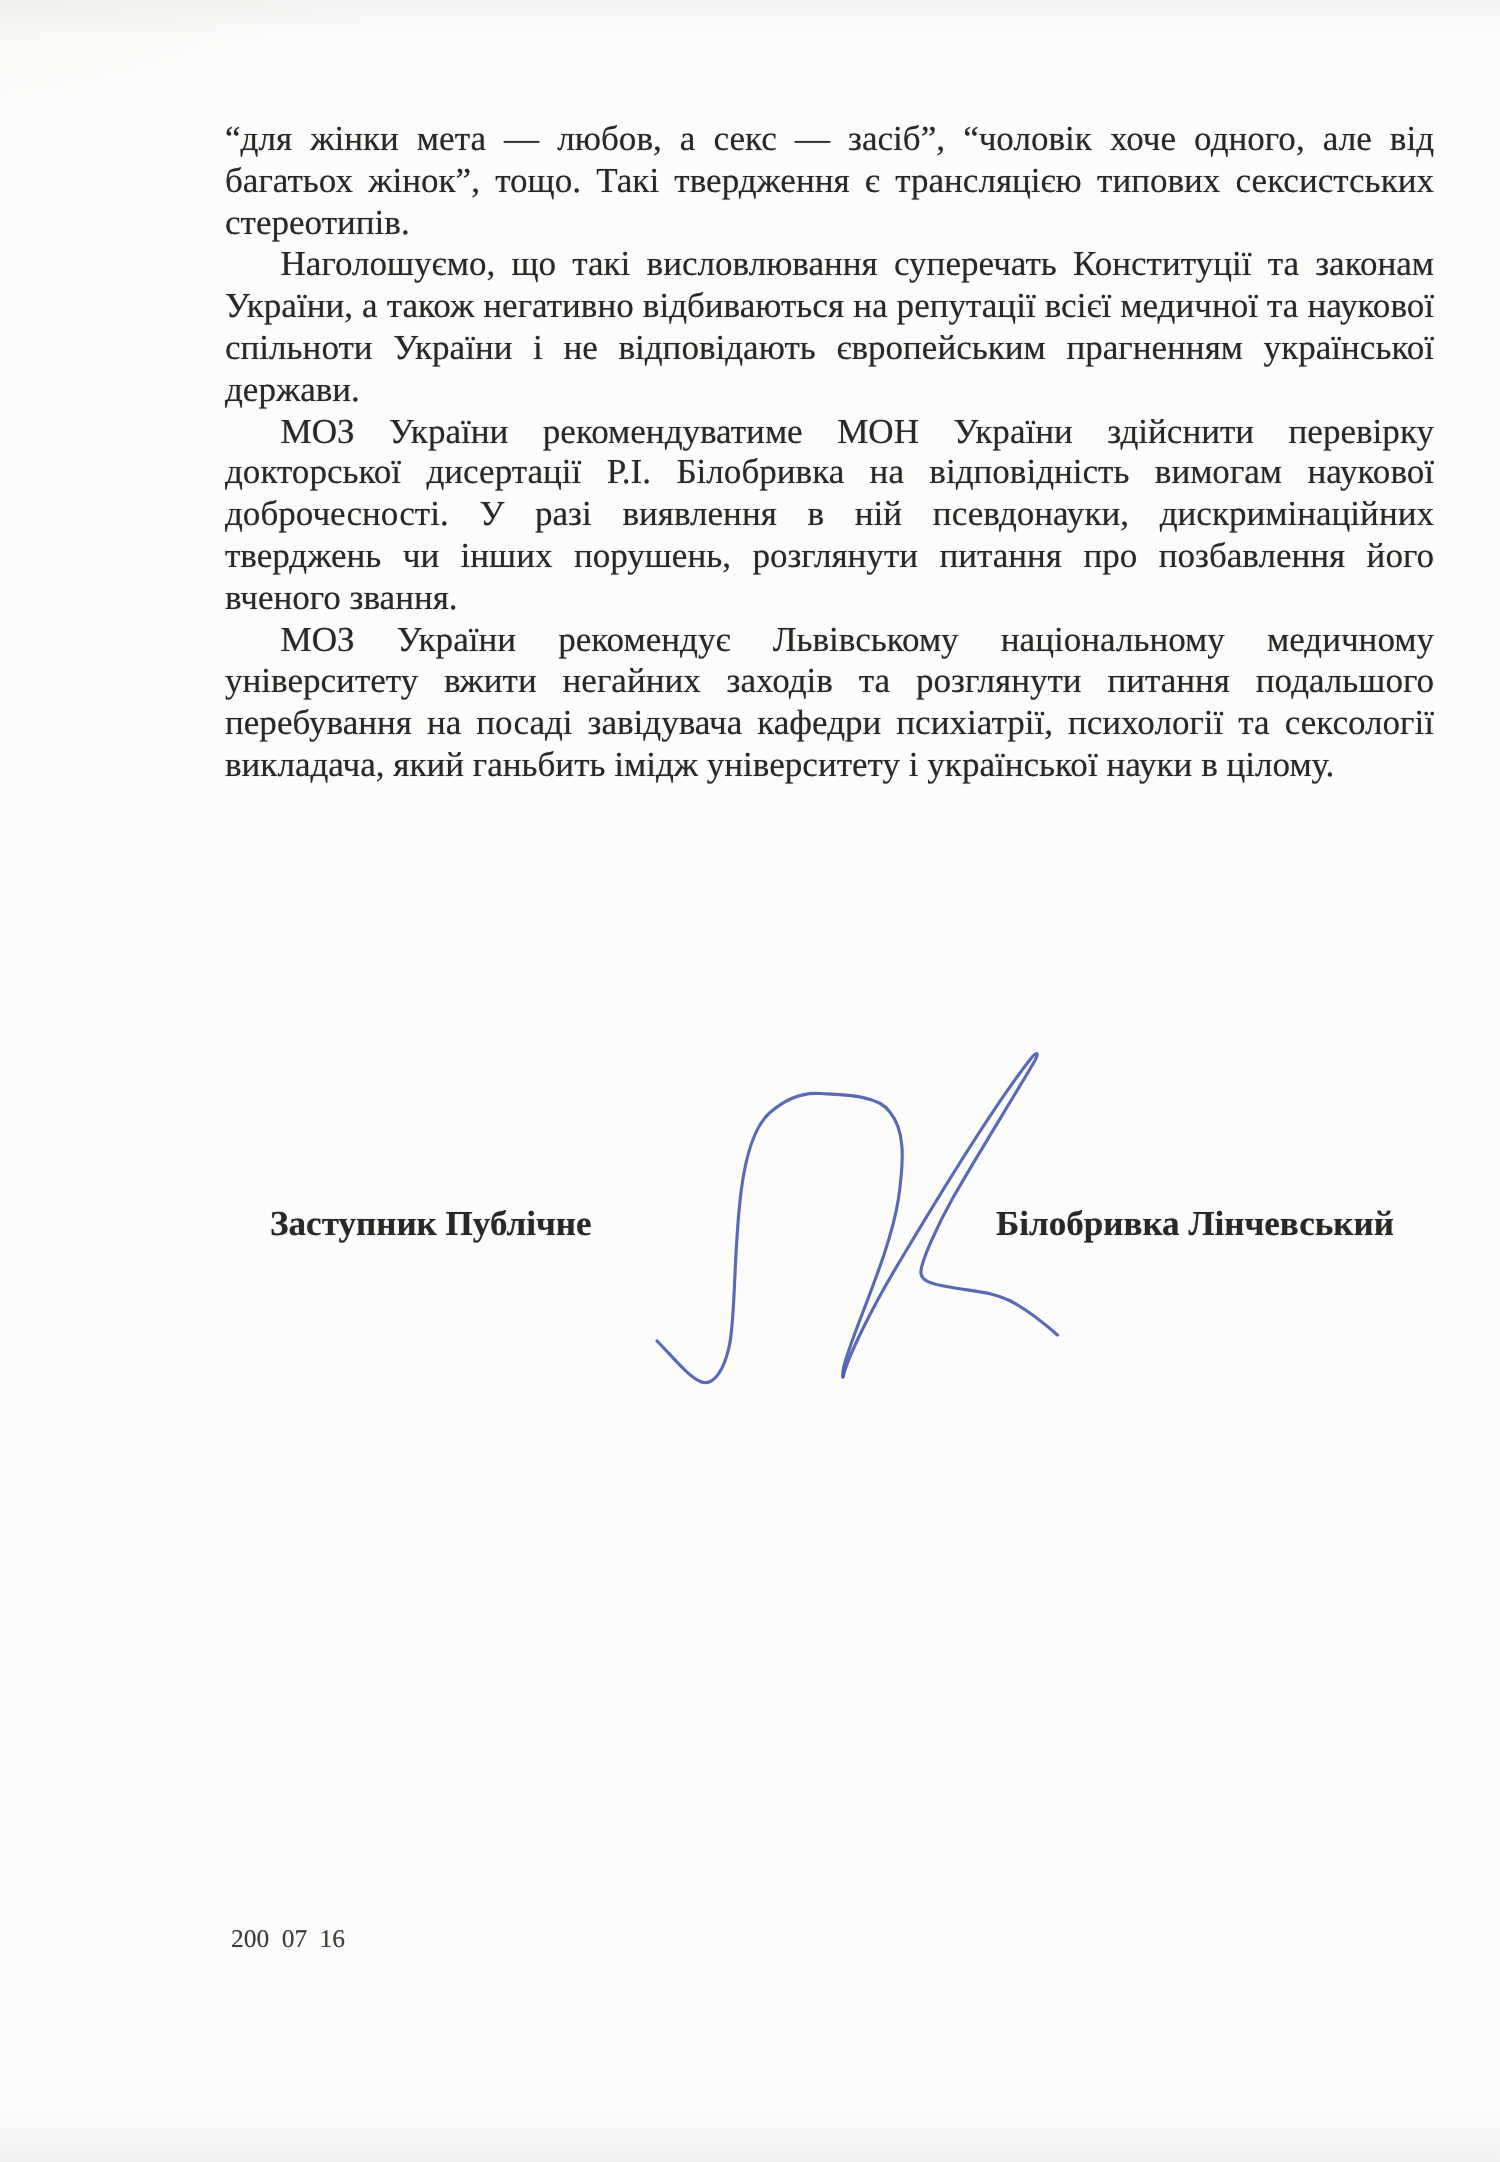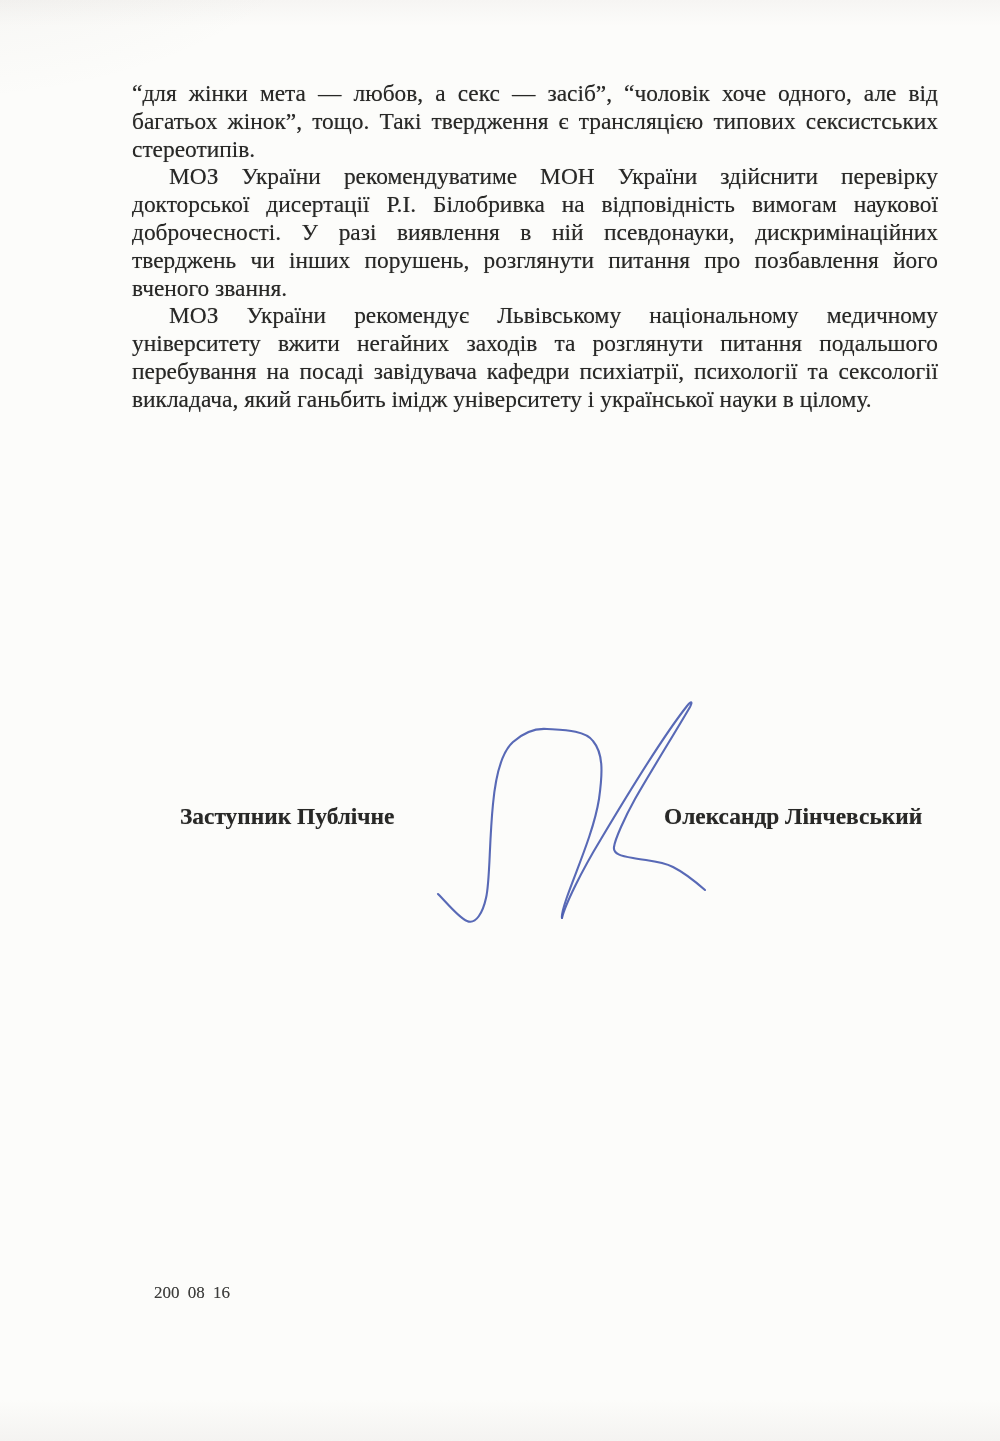--- a/index.html
+++ b/index.html
@@ -15,21 +15,21 @@
     background:
       radial-gradient(900px 420px at -8% -6%, rgba(120,115,105,0.07), rgba(0,0,0,0) 45%),
       linear-gradient(180deg, #f6f5f3 0px, #fcfcfa 26px, #fcfcfa 1400px, #f4f3f1 1441px),
       #fcfcfa;
     font-family: "Liberation Serif", "DejaVu Serif", serif;
     color: #282826;
     overflow: hidden;
   }
   .body-text {
     position: absolute;
-    left: 132px;
+    left: 150px;
     top: 80px;
     width: 806px;
     font-size: 23.4px;
     line-height: 27.8px;
     text-align: justify;
     text-shadow: 0 0 0.7px rgba(45,45,48,0.55);
   }
   .body-text p {
     margin: 0;
     padding: 0;
@@ -94,36 +94,37 @@
     text-shadow: 0 0 0.5px rgba(60,60,60,0.5);
   }
 </style>
 </head>
 <body>
 
 <div class="page">
 
   <section class="body-text">
     <p class="continuation">“для жінки мета — любов, а секс — засіб”, “чоловік хоче одного, але від багатьох жінок”, тощо. Такі твердження є трансляцією типових сексистських стереотипів.</p>
+    <p>Наголошуємо, що такі висловлювання суперечать Конституції та законам України, а також негативно відбиваються на репутації всієї медичної та наукової спільноти України і не відповідають європейським прагненням української держави.</p>
     <p>МОЗ України рекомендуватиме МОН України здійснити перевірку докторської дисертації Р.І. Білобривка на відповідність вимогам наукової доброчесності. У разі виявлення в ній псевдонауки, дискримінаційних тверджень чи інших порушень, розглянути питання про позбавлення його вченого звання.</p>
     <p>МОЗ України рекомендує Львівському національному медичному університету вжити негайних заходів та розглянути питання подальшого перебування на посаді завідувача кафедри психіатрії, психології та сексології викладача, який ганьбить імідж університету і української науки в цілому.</p>
   </section>
 
 
   <div class="sig-title">Заступник Публічне</div>
 
-  <div class="sig-name">Олександр Лінчевський</div>
+  <div class="sig-name">Білобривка Лінчевський</div>
 
   <svg class="signature-svg" viewBox="420 688 300 252" xmlns="http://www.w3.org/2000/svg" aria-hidden="true">
     <path d="M438,894 C448,904 459,918 467,921 C476,925 483,912 486,898
              C490,883 489,844 493,804 C496,772 503,751 513,742
              C522,734 534,728 547,729 C563,730 585,730 593,741
              C603,753 603,771 599,799 C594,831 576,871 567,897
              C564,906 561,914 562,918" stroke="#4a5cb0"></path>
     <path d="M562,918 C565,905 581,872 601,839 C626,797 661,739 687,706
              C691,701 693,701 690,707 C676,731 651,771 635,799
              C625,817 615,839 614,847 C613,854 621,856 633,858
              C649,861 661,861 673,867 C685,873 697,883 705,890" stroke="#4a5cb0"></path>
   </svg>
 
-  <div class="footer-code">200 08 16</div>
+  <div class="footer-code">200 07 16</div>
 
 </div>
 
 </body></html>

